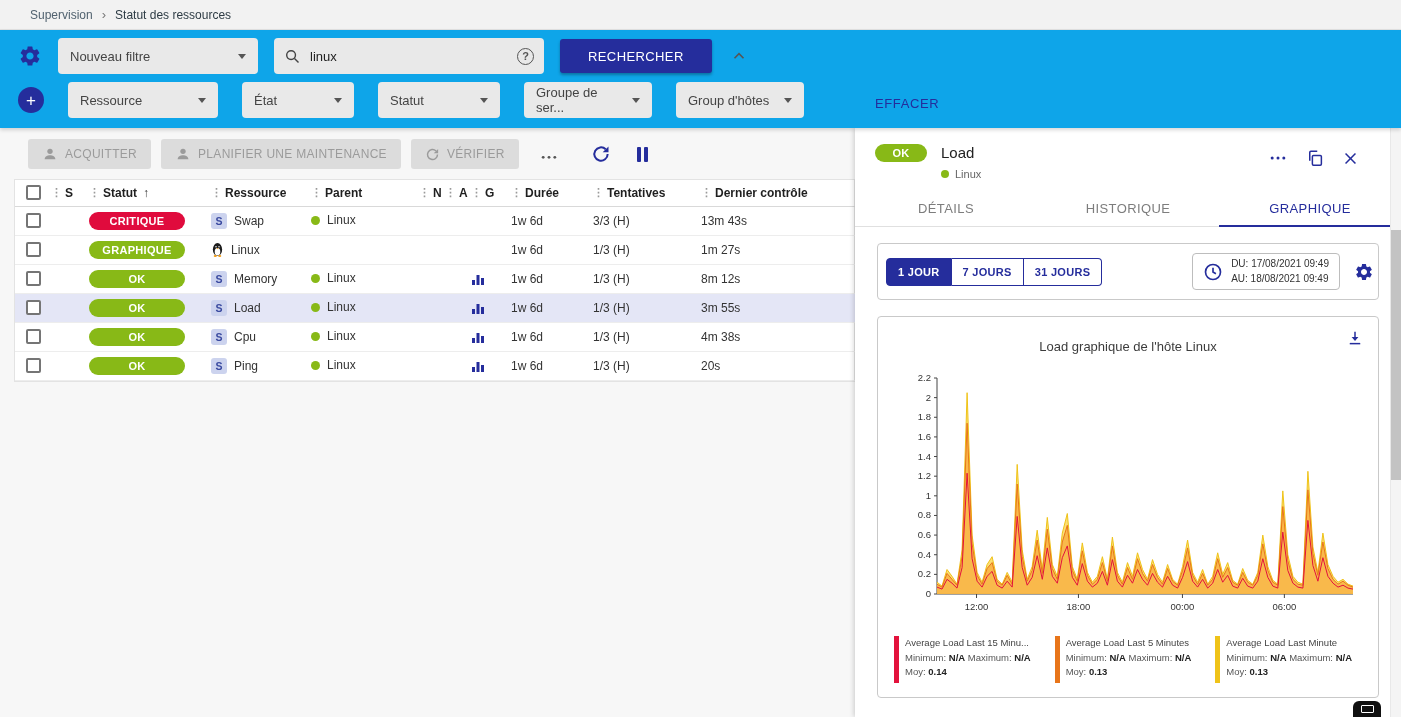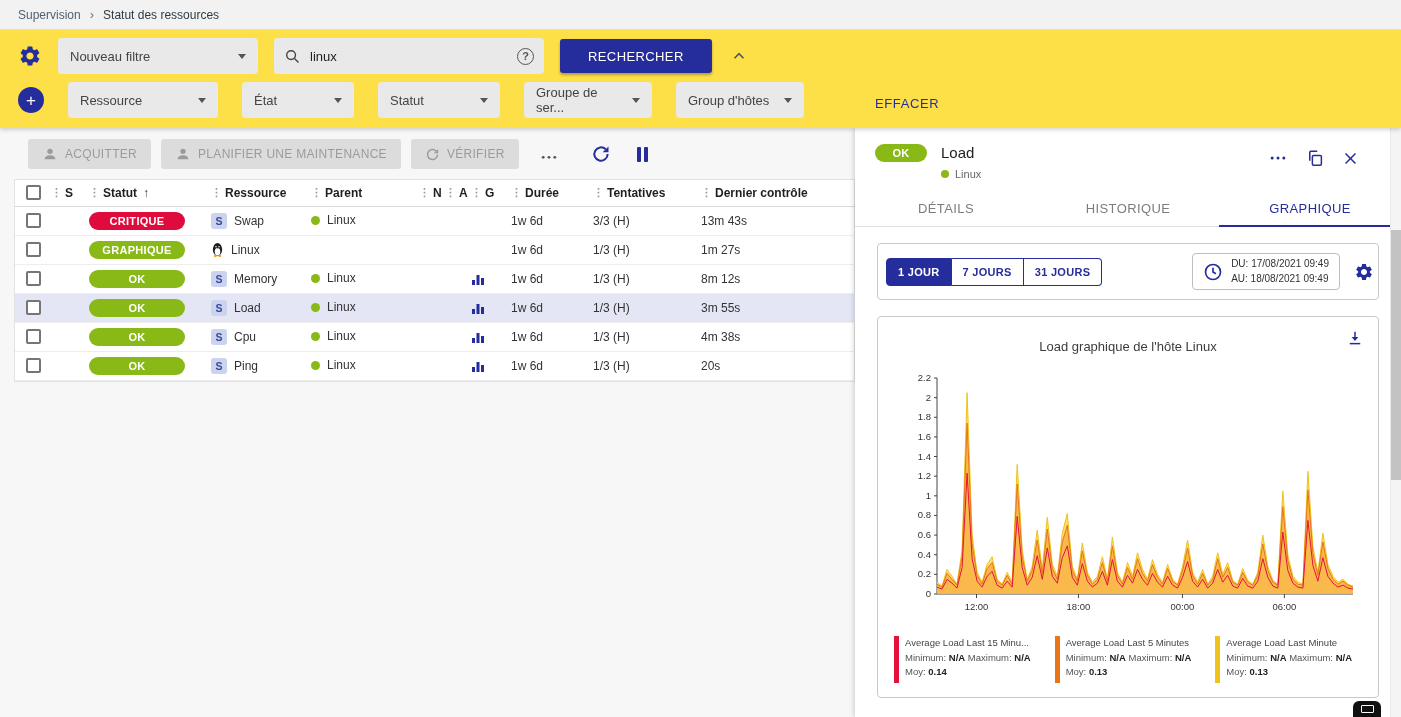--- a/index.html
+++ b/index.html
@@ -1,26 +1,26 @@
 <!DOCTYPE html>
 <html style="--primary: #252d9c; --ok-green: #88b917; --critical-red: #e00b3d;"><head>
 <meta charset="utf-8">
 <style>
   *{margin:0;padding:0;box-sizing:border-box}
   html,body{width:1401px;height:717px;overflow:hidden}
   body{font-family:"Liberation Sans",sans-serif;font-size:12px;color:#333;background:#fff;position:relative}
 
   
-  .breadcrumb-bar{height:30px;background:#f2f2f2;border-bottom:1px solid #e2e2e2;display:flex;align-items:center;gap:9px;padding:0 18px;font-size:12px}
+  .breadcrumb-bar{height:30px;background:#f2f2f2;border-bottom:1px solid #e2e2e2;display:flex;align-items:center;gap:9px;padding:0 30px;font-size:12px}
   .crumb-a{color:#51626f;cursor:pointer}
   .crumb-sep{color:#777;font-size:13px}
   .crumb-b{color:#2d3b44;font-weight:500}
 
   
-  .filters{background:#fde047;box-shadow:0 2px 4px rgba(0,0,0,.16);position:relative;z-index:3}
+  .filters{background:#0ea5e9;box-shadow:0 2px 4px rgba(0,0,0,.16);position:relative;z-index:3}
   .frow1{display:flex;align-items:center;gap:16px;padding:8px 18px 4px;height:48px}
   .frow2{display:flex;align-items:center;gap:24px;padding:4px 18px 10px;height:50px;position:relative}
   .gear-ic{width:24px;height:24px;color:var(--primary,#252d9c);cursor:pointer;flex:none}
   .select{background:#e9e9e9;border-radius:4px;height:36px;display:flex;align-items:center;justify-content:space-between;padding:0 12px;font-size:13px;color:#444;cursor:pointer}
   .caret{width:0;height:0;border-left:4.5px solid transparent;border-right:4.5px solid transparent;border-top:5px solid #555;margin-left:10px;flex:none}
   .saved-filter{width:200px}
   .searchbox{background:#e9e9e9;border-radius:4px;height:36px;width:270px;display:flex;align-items:center;gap:9px;padding:0 10px}
   .searchbox input{flex:1;border:0;background:transparent;outline:none;font-family:inherit;font-size:13px;color:#222;min-width:0}
   .help-circle{width:17px;height:17px;border:1.5px solid #555;border-radius:50%;display:flex;align-items:center;justify-content:center;font-size:11px;font-weight:bold;color:#555;flex:none;cursor:pointer}
   .search-btn{background:var(--primary,#252d9c);color:#fff;border:0;height:34px;padding:0 28px;border-radius:3px;font-size:13px;font-weight:normal;letter-spacing:.4px;font-family:inherit;cursor:pointer;box-shadow:0 2px 3px rgba(0,0,0,.3)}

